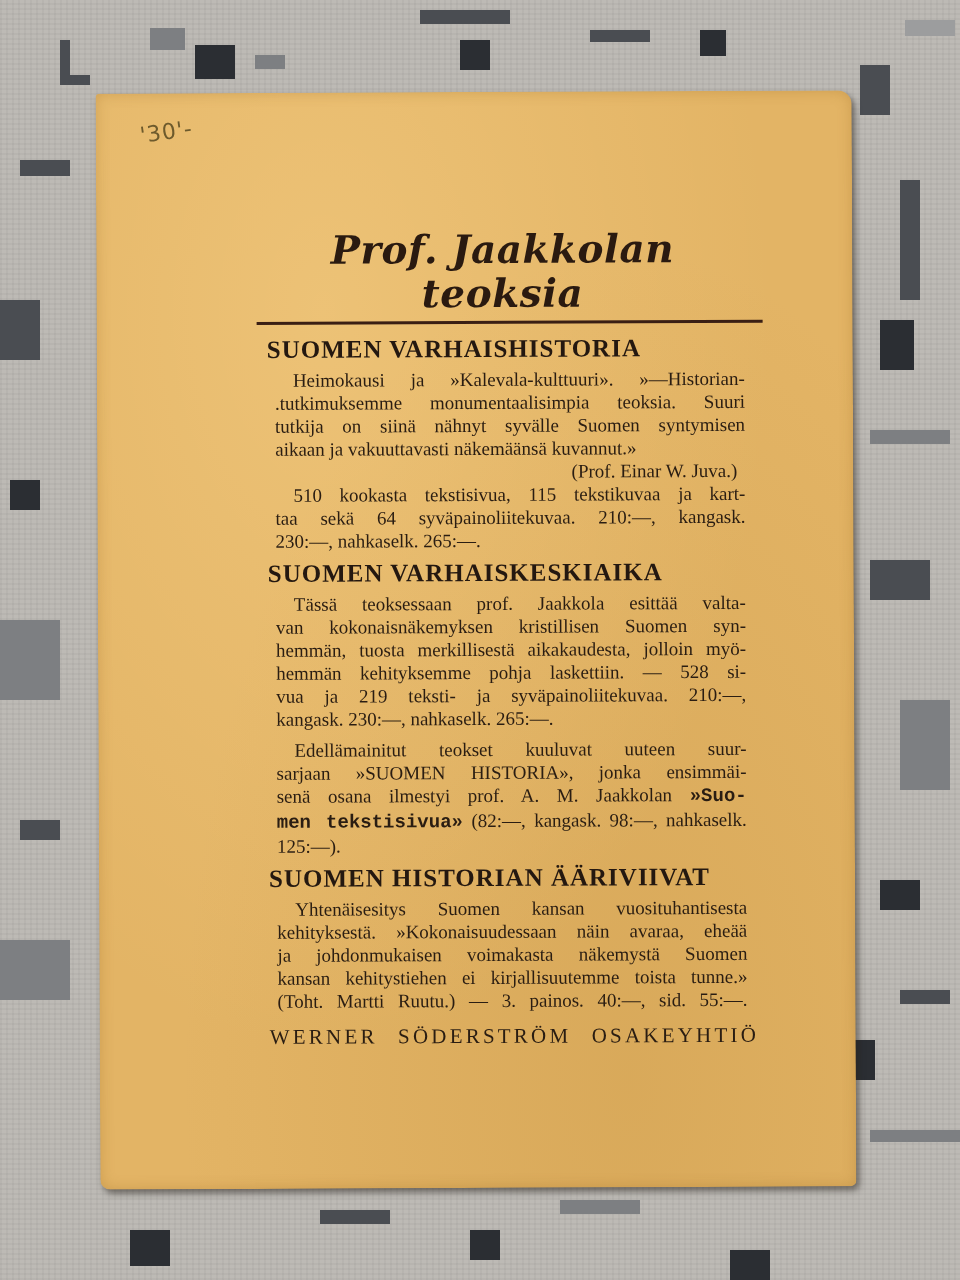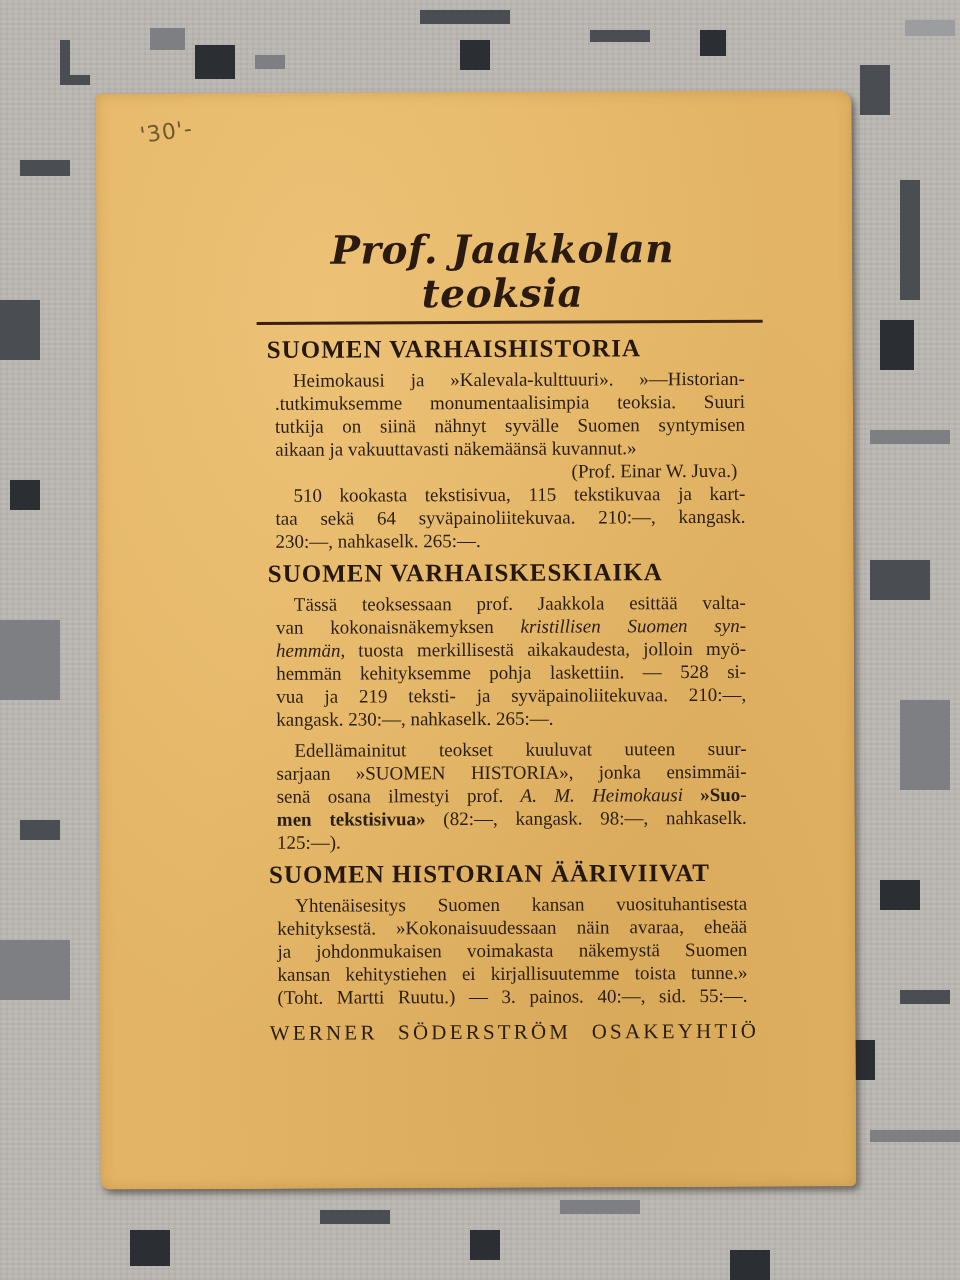--- a/index.html
+++ b/index.html
@@ -61,22 +61,22 @@
     margin: 4px 0 0 18px; width: 470px;
   }
   .para .ind { display: inline-block; width: 18px; }
   .line { display: block; text-align: justify; text-align-last: justify; white-space: nowrap; }
   .line.last { text-align-last: left; }
   .line.right { text-align: right; text-align-last: right; padding-right: 8px; }
   .publisher {
     font-size: 21px; letter-spacing: 3.2px; margin: 12px 0 0 10px;
     word-spacing: 12px; white-space: nowrap; color: #2a1d12;
   }
-  .it { font-style: italic; }
-  .b { font-weight: bold; }
+  .it { }
+  .b { font-weight: bold; font-family: Liberation Mono, monospace; }
   .gap { height: 6px; }
 </style>
 </head>
 <body>
 
 <div class="rug">
 
   <div class="motif dark" style="left:195px;top:45px;width:40px;height:34px;"></div>
   <div class="motif mid" style="left:150px;top:28px;width:35px;height:22px;"></div>
   <div class="motif" style="left:60px;top:40px;width:10px;height:40px;"></div>
@@ -138,21 +138,21 @@
         <span class="line"><span class="ind"></span><span>Tässä teoksessaan prof. Jaakkola esittää valta-</span></span>
         <span class="line"><span>van kokonaisnäkemyksen</span> <span class="it">kristillisen Suomen syn-</span></span>
         <span class="line"><span class="it">hemmän</span><span>, tuosta merkillisestä aikakaudesta, jolloin myö-</span></span>
         <span class="line">hemmän kehityksemme pohja laskettiin. — 528 si-</span>
         <span class="line">vua ja 219 teksti- ja syväpainoliitekuvaa. 210:—,</span>
         <span class="line last">kangask. 230:—, nahkaselk. 265:—.</span>
       </div>
       <div class="para" style="margin-top:8px;">
         <span class="line"><span class="ind"></span><span>Edellämainitut teokset kuuluvat uuteen suur-</span></span>
         <span class="line">sarjaan »SUOMEN HISTORIA», jonka ensimmäi-</span>
-        <span class="line"><span>senä osana ilmestyi prof.</span> <span class="it">A. M. Heimokausi</span> <span class="b">»Suo-</span></span>
+        <span class="line"><span>senä osana ilmestyi prof.</span> <span class="it">A. M. Jaakkolan</span> <span class="b">»Suo-</span></span>
         <span class="line"><span class="b">men tekstisivua»</span><span> (82:—, kangask. 98:—, nahkaselk.</span></span>
         <span class="line last">125:—).</span>
       </div>
     </div>
     <div class="gap"></div>
 
     <div>
       <div class="section-title">SUOMEN HISTORIAN ÄÄRIVIIVAT</div>
       <div class="para">
         <span class="line"><span class="ind"></span><span>Yhtenäisesitys Suomen kansan vuosituhantisesta</span></span>

